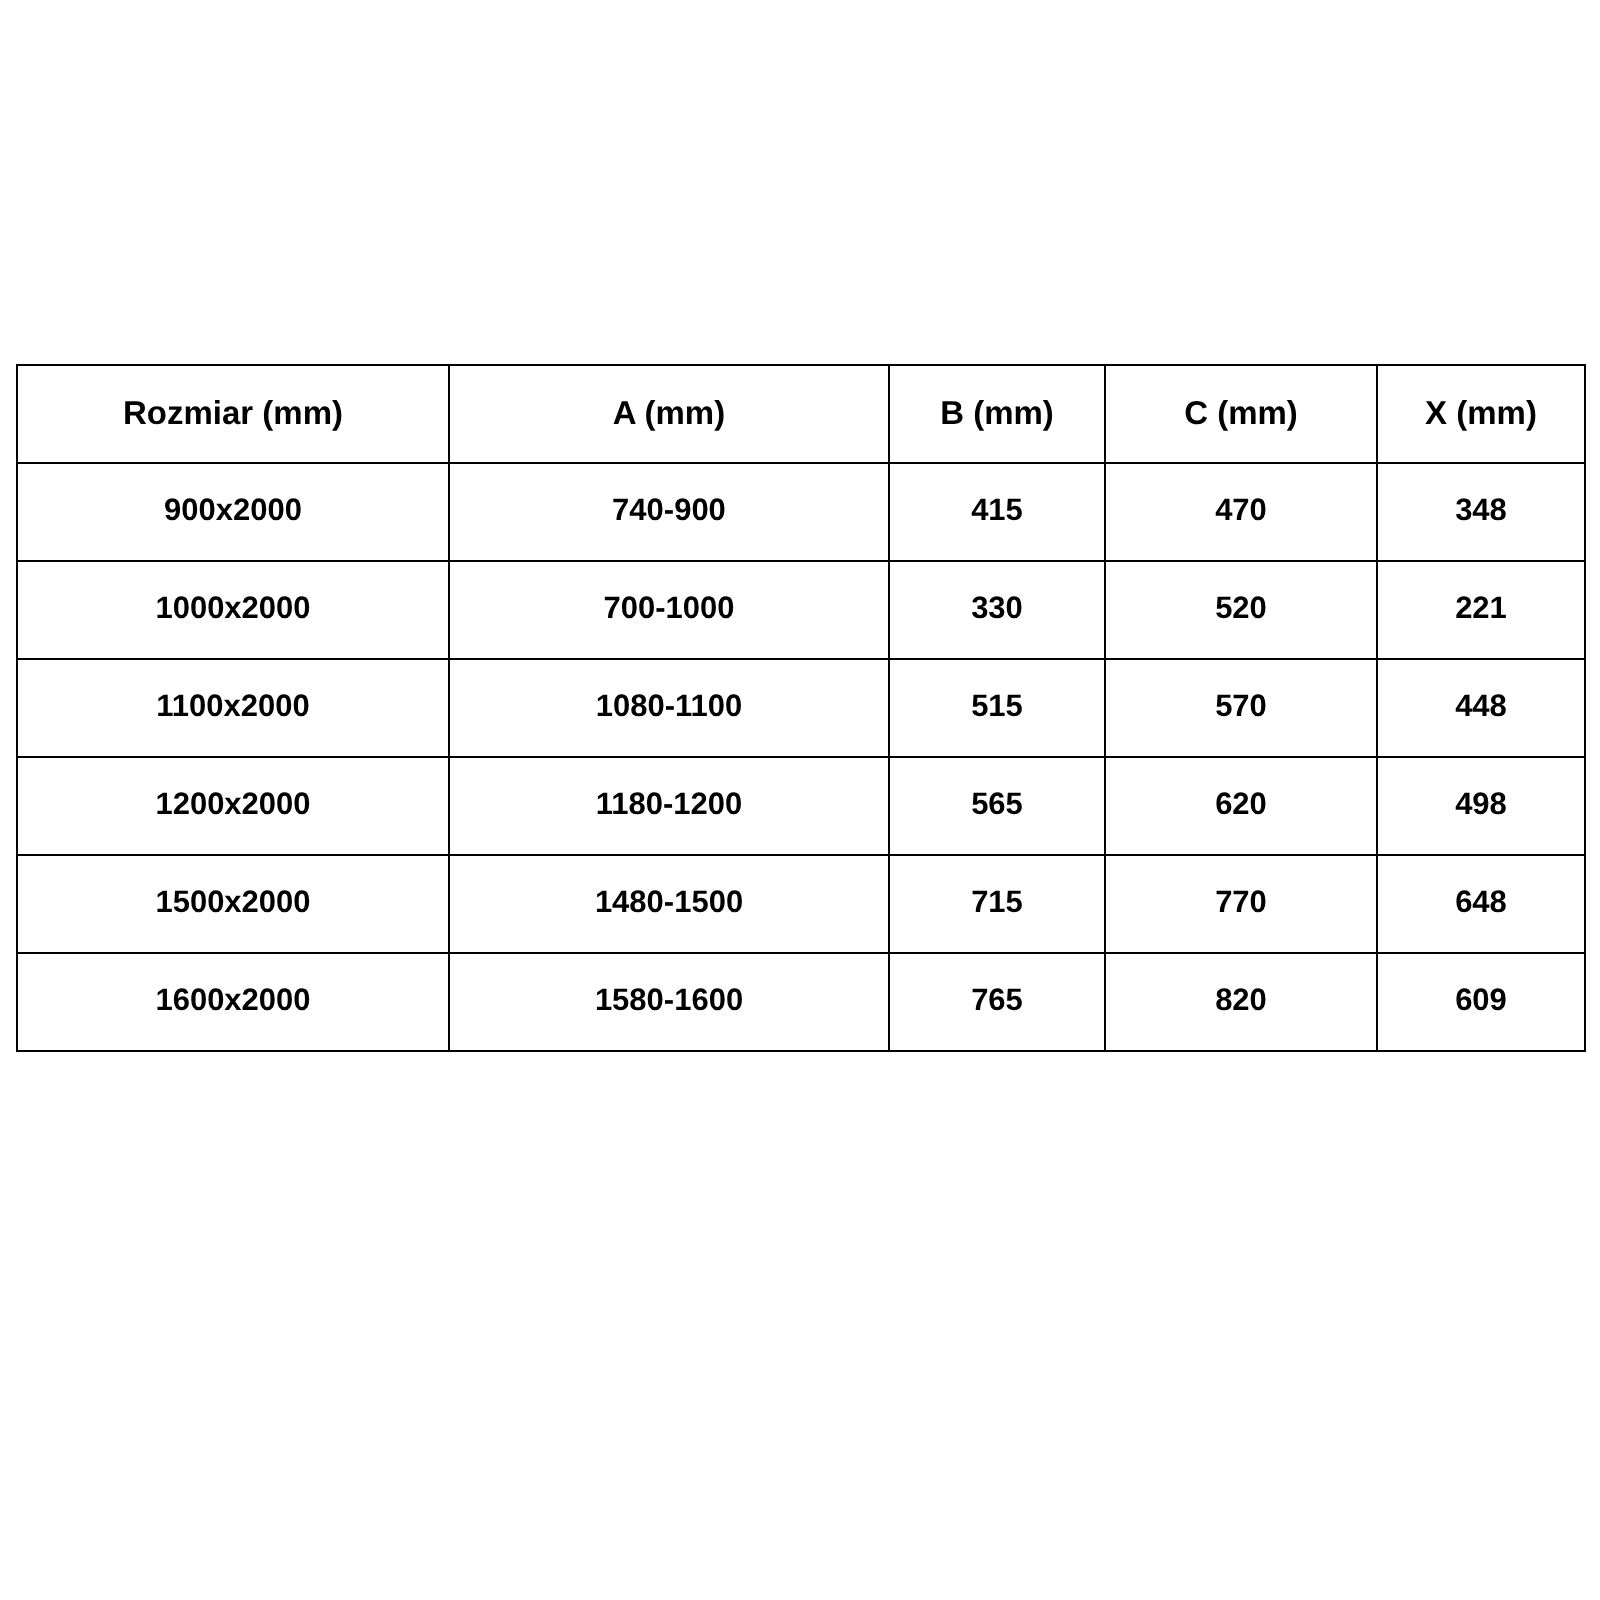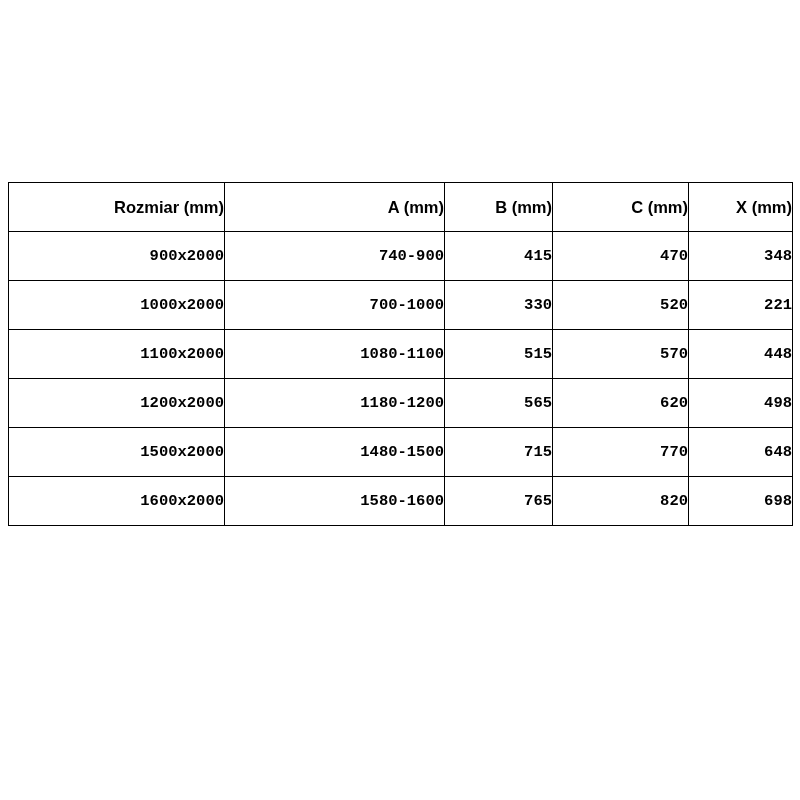--- a/index.html
+++ b/index.html
@@ -26,34 +26,33 @@
     width: 784px;
   }
   table.spec {
     border-collapse: collapse;
     width: 784px;
     table-layout: fixed;
   }
   table.spec th,
   table.spec td {
     border: 1px solid #000000;
-    text-align: right;
+    text-align: center;
     vertical-align: middle;
     font-weight: bold;
     color: #000000;
     padding: 0;
   }
   table.spec thead th {
     height: 48px;
     font-size: 16.5px;
   }
   table.spec tbody td {
     height: 48px;
     font-size: 15.5px;
-    font-family: Liberation Mono, monospace;
   }
   col.c-size  { width: 216px; }
   col.c-a     { width: 220px; }
   col.c-b     { width: 108px; }
   col.c-c     { width: 136px; }
   col.c-x     { width: 104px; }
 </style>
 </head>
 <body>
 
@@ -110,18 +109,18 @@
           <td>1480-1500</td>
           <td>715</td>
           <td>770</td>
           <td>648</td>
         </tr>
         <tr>
           <td>1600x2000</td>
           <td>1580-1600</td>
           <td>765</td>
           <td>820</td>
-          <td>698</td>
+          <td>609</td>
         </tr>
       </tbody>
     </table>
   </div>
 </div>
 
 </body></html>

